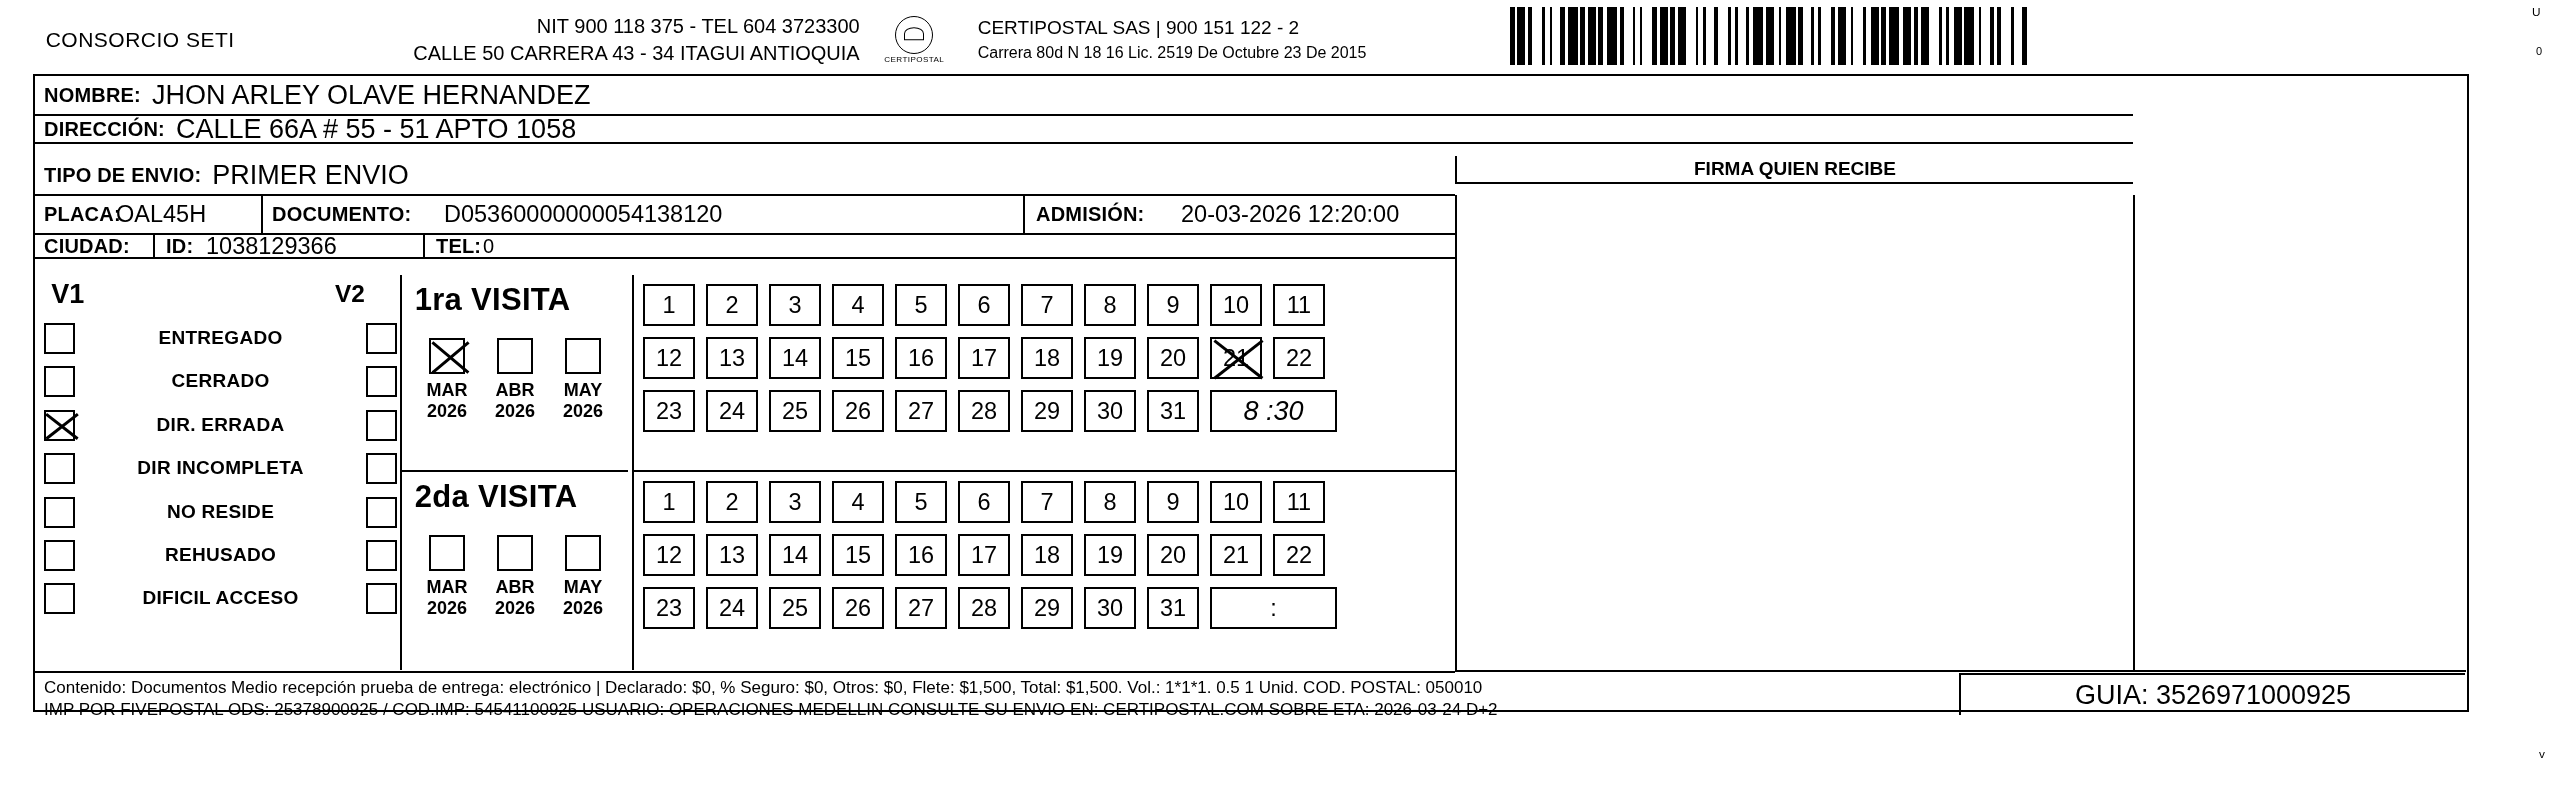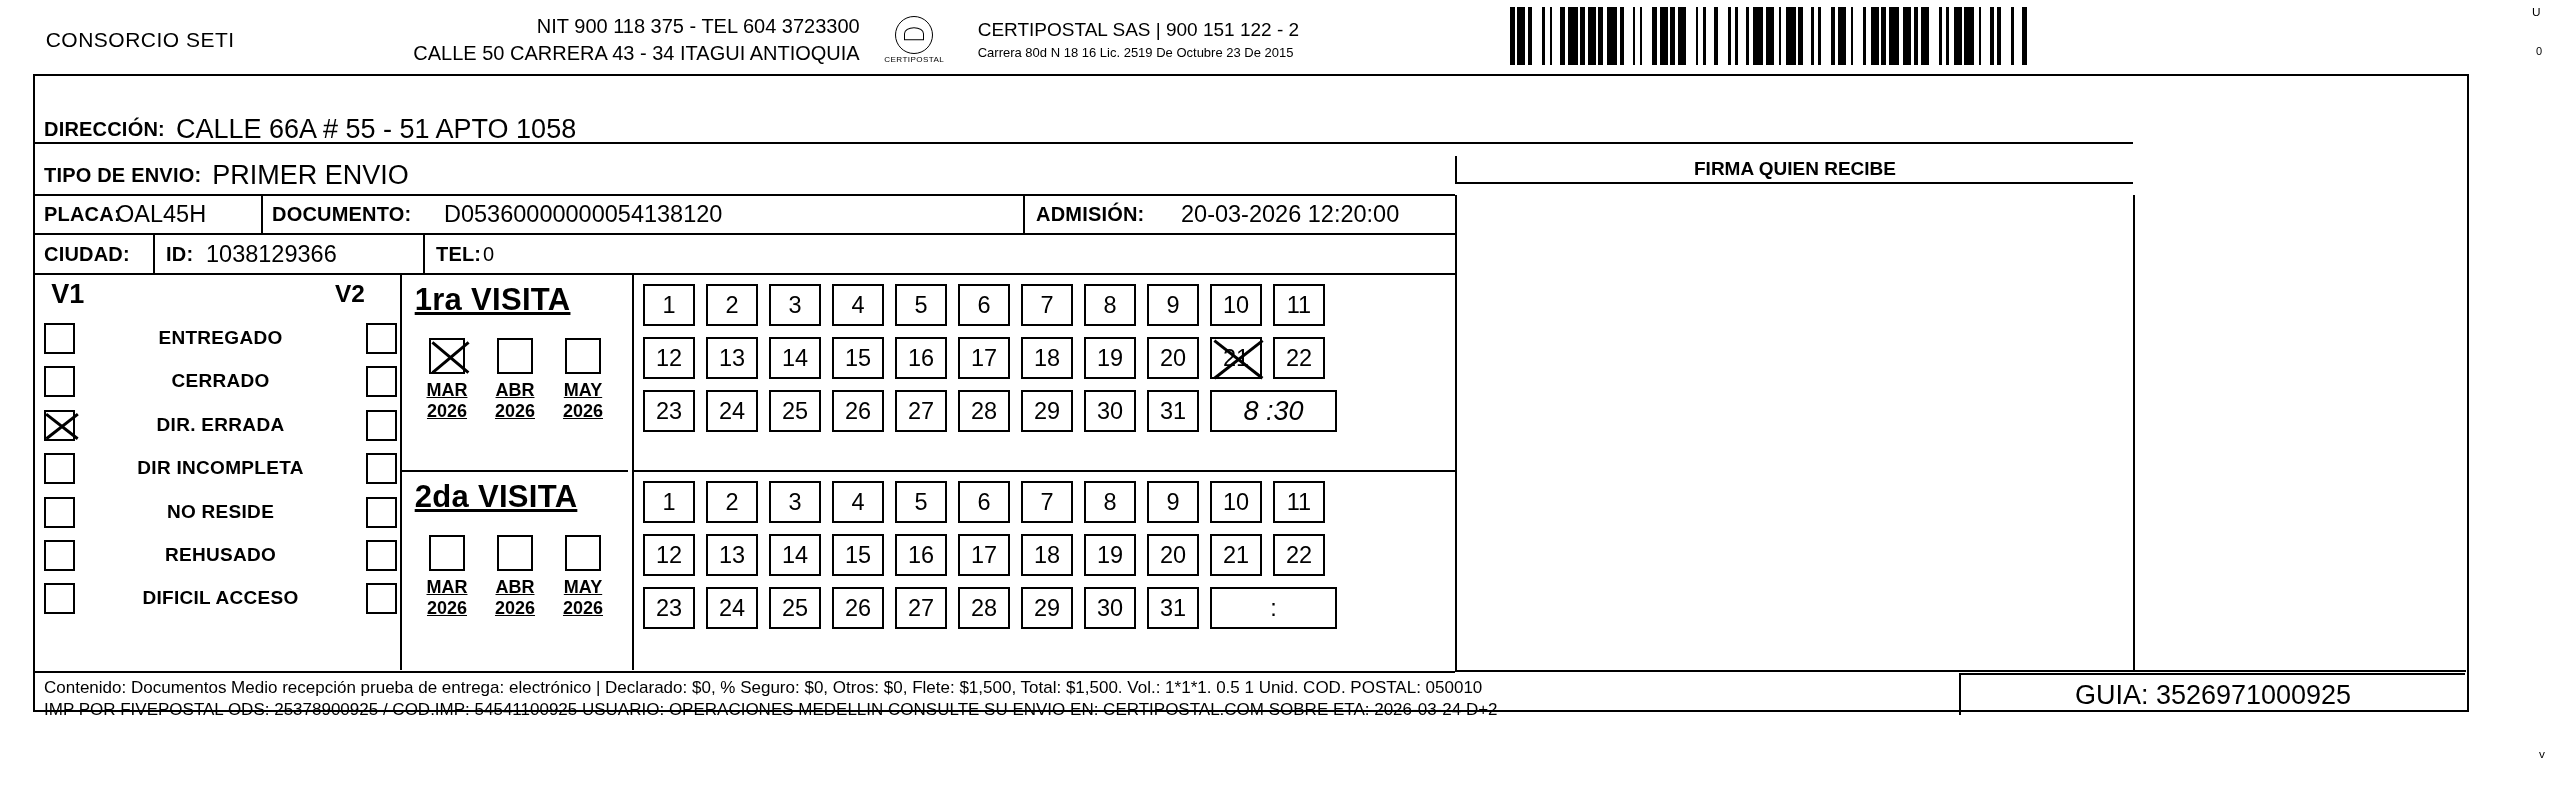--- a/index.html
+++ b/index.html
@@ -66,21 +66,21 @@
     font-size: 8.1px;
     letter-spacing: 0.4px;
     margin-top: 0.9px;
   }
   .hdr-certi {
     width: 579px;
     font-size: 19px;
     line-height: 1.4;
     padding-left: 9px;
   }
-  .hdr-certi .l2 { font-size: 13px; }
+  .hdr-certi .l2 { font-size: 16px; }
 
   
   .barcode {
     position: absolute;
     left: 1510px;
     top: 7.2px;
     width: 723px;
     height: 58px;
     display: flex;
     align-items: stretch;
@@ -118,21 +118,21 @@
     padding-left: 11px;
     font-weight: normal;
   }
   .val-sm { font-size: 23.5px; }
 
   
   .r-nombre   { top: 0px;   width: 2098px; height: 40px; }
   .r-direccion{ top: 40px;  width: 2098px; height: 28px; }
   .r-tipo     { top: 80px;  width: 1420px; height: 40px; }
   .r-placa    { top: 119px; width: 1420px; height: 40px; }
-  .r-ciudad   { top: 159px; width: 1420px; height: 40px; }
+  .r-ciudad   { top: 159px; width: 1420px; height: 24px; }
 
   .cell-div { border-left: 2.7px solid #000; height: 100%; display: flex; align-items: center; box-sizing: border-box;}
 
   
   .firma-head {
     position: absolute;
     left: 1420px; top: 80px;
     width: 678px; height: 28px;
     border-left: 2.7px solid #000;
     border-bottom: 2.7px solid #000;
@@ -214,21 +214,21 @@
   }
 
   
   .visits {
     position: absolute;
     left: 365px; top: 0px;
     width: 228px; height: 395px;
     border-left: 2.7px solid #000;
     box-sizing: border-box;
   }
-  .visit-blk { position: relative; height: 197px; box-sizing: border-box; text-decoration: underline; }
+  .visit-blk { position: relative; height: 197px; box-sizing: border-box; }
   .visit-blk.first { border-bottom: 2.7px solid #000; }
   .visit-title {
     font-size: 31px; font-weight: bold;
     padding: 7.2px 0 0 12.7px;
     letter-spacing: 0.3px;
   }
   .months {
     display: flex; justify-content: space-around;
     margin-top: 20px; padding: 0 11px;
   }
@@ -449,20 +449,24 @@
       <i style="width: 4.5px;"></i>
       <i style="width: 2.7px; background: transparent;"></i>
     </div>
 
   <div class="tick-tl">U</div>
   <div class="tick-bl">0</div>
   <div class="tick-br">v</div>
 
   <div class="box">
 
+    <div class="row r-nombre">
+      <span class="lbl">NOMBRE:</span>
+      <span class="val">JHON ARLEY OLAVE HERNANDEZ</span>
+    </div>
 
     <div class="row r-direccion">
       <span class="lbl">DIRECCIÓN:</span>
       <span class="val">CALLE 66A # 55 - 51 APTO 1058</span>
     </div>
 
     <div class="row r-tipo">
       <span class="lbl">TIPO DE ENVIO:</span>
       <span class="val">PRIMER ENVIO</span>
     </div>

